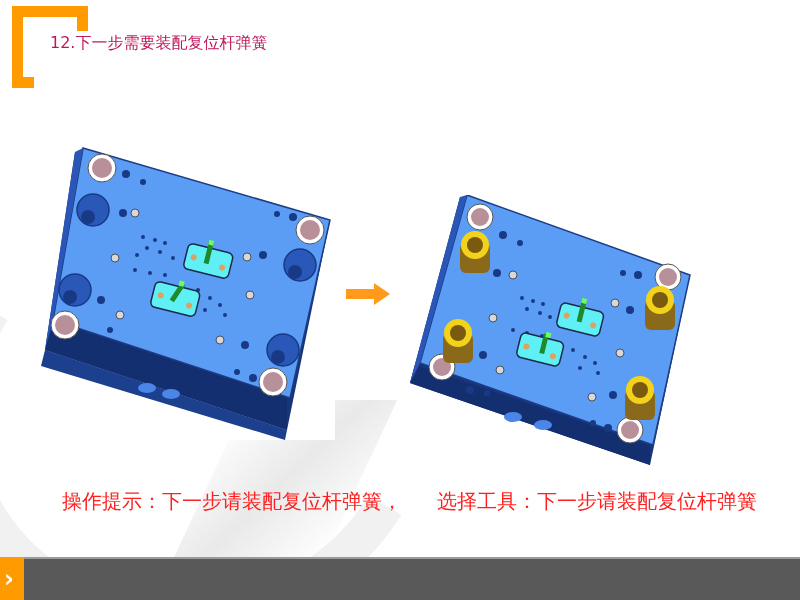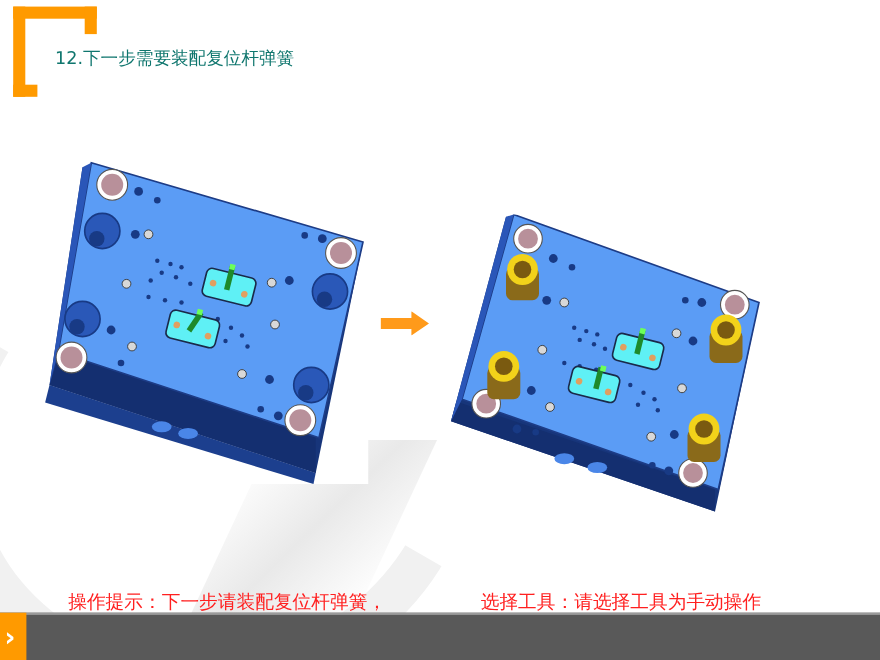--- a/index.html
+++ b/index.html
@@ -2,26 +2,26 @@
 <html><head>
 <meta charset="utf-8">
 <style>
   html,body{margin:0;padding:0;}
   body{width:800px;height:600px;position:relative;overflow:hidden;background:#ffffff;font-family:"DejaVu Sans",sans-serif;}
   .bracket{position:absolute;left:12px;top:6px;width:76px;height:82px;}
   .bracket .v{position:absolute;left:0;top:0;width:11px;height:82px;background:#ff9a00;}
   .bracket .ht{position:absolute;left:0;top:0;width:76px;height:11px;background:#ff9a00;}
   .bracket .hb{position:absolute;left:0;top:71px;width:22px;height:11px;background:#ff9a00;}
   .bracket .r{position:absolute;left:65px;top:0;width:11px;height:25px;background:#ff9a00;}
-  .title{position:absolute;left:50px;top:42px;color:#0f766e;font-size:16px;line-height:21px;}
+  .title{position:absolute;left:50px;top:32px;color:#be185d;font-size:16px;line-height:21px;}
   .swoosh{position:absolute;left:-60px;top:180px;width:420px;height:380px;border-radius:50%;border:38px solid #f1f1f1;border-color:transparent transparent #f1f1f1 #f1f1f1;transform:rotate(-15deg);}
   .swoosh2{position:absolute;left:210px;top:400px;width:150px;height:160px;background:linear-gradient(120deg,rgba(235,235,235,0) 0%,#e9e9e9 50%,rgba(235,235,235,0) 100%);transform:skewX(-25deg);}
   .img-panel{position:absolute;}
   .arrow{position:absolute;left:346px;top:283px;width:44px;height:22px;}
-  .hint{position:absolute;top:536px;color:#ff2020;font-size:17px;}
+  .hint{position:absolute;top:488px;color:#ff2020;font-size:20px;}
   .footer{position:absolute;left:0;top:557px;width:800px;height:43px;background:#595959;border-top:2px solid #9a9a9a;}
   .footer-tab{position:absolute;left:0;top:557px;width:24px;height:43px;background:#ff9a00;}
   .footer-tab span{position:absolute;left:4px;top:8px;color:#fff;font-size:24px;font-weight:bold;}
 </style>
 </head>
 <body>
 
 <div class="swoosh"></div>
 <div class="swoosh2"></div>
 
@@ -215,18 +215,18 @@
     <rect x="135" y="138" width="5" height="20" fill="#1e8a2a"></rect>
       <rect x="137" y="136" width="5" height="5" fill="#6cff5a"></rect>
     <circle cx="121" cy="155" r="3" fill="#e0a060"></circle>
       <circle cx="149" cy="158" r="3" fill="#e0a060"></circle>
   </g>
   <ellipse cx="108" cy="222" rx="9" ry="5" fill="#4a86e8"></ellipse>
     <ellipse cx="138" cy="230" rx="9" ry="5" fill="#4a86e8"></ellipse>
 </svg>
 
 <div class="hint" style="left:62px;">操作提示：下一步请装配复位杆弹簧，</div>
-<div class="hint" style="left:437px;">选择工具：请选择工具为手动操作</div>
+<div class="hint" style="left:437px;">选择工具：下一步请装配复位杆弹簧</div>
 
 <div class="footer"></div>
 <div class="footer-tab">
   <span>›</span>
 </div>
 
 </body></html>

